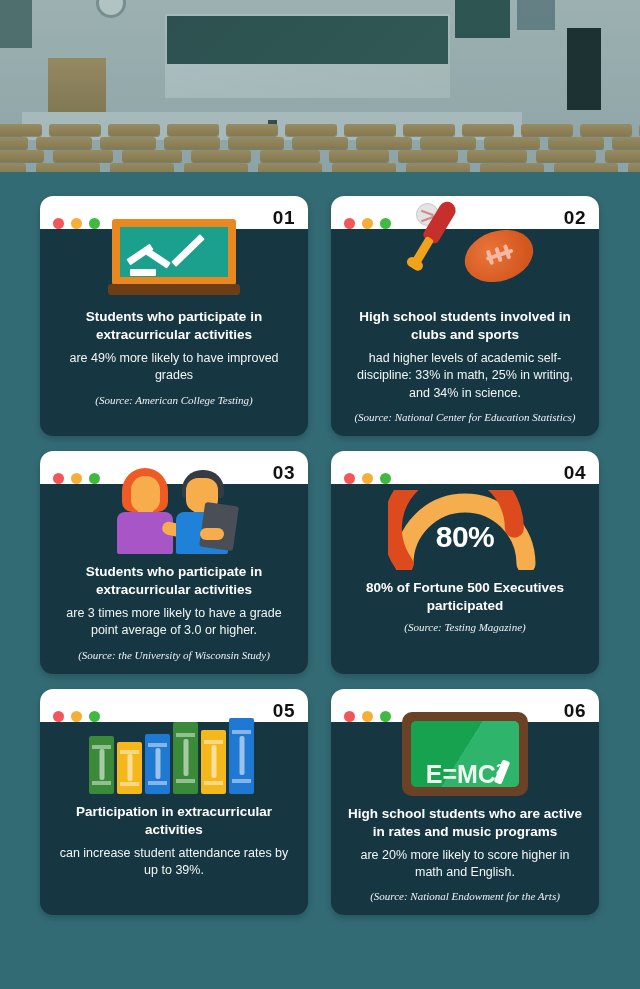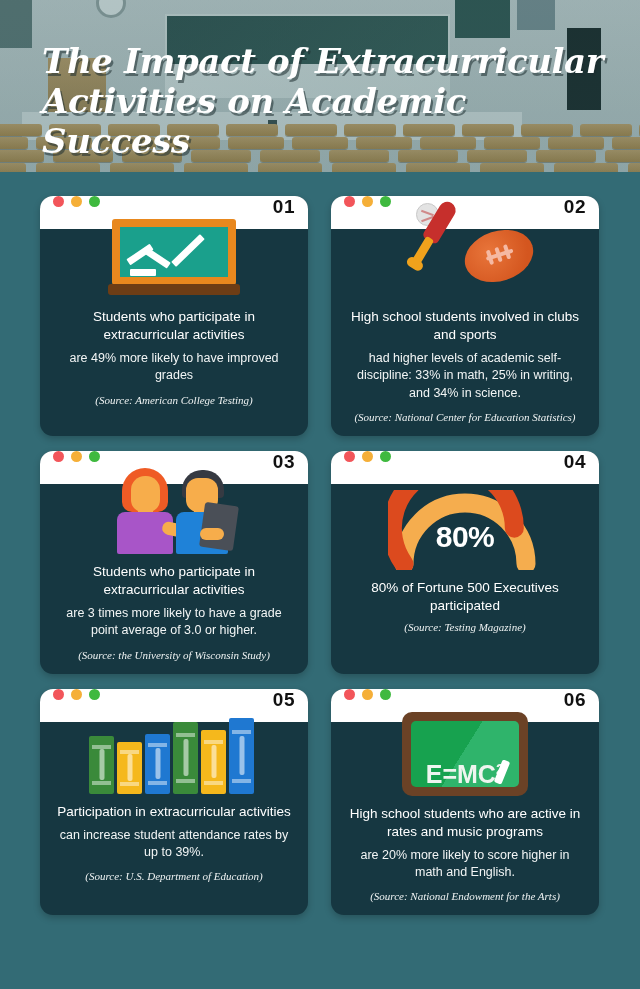--- a/index.html
+++ b/index.html
@@ -105,21 +105,21 @@
     border-radius:13px;
     box-shadow:0 3px 7px rgba(0,0,0,.22);
     overflow:visible;
     padding-bottom:13px;
   }
   .card-bar{
     position:relative;
     height:33px;
     background:#ffffff;
     border-radius:13px 13px 0 0;
-    display:flex; align-items:flex-start;
+    display:flex; align-items:flex-end;
     padding:0 13px;
     z-index:3;
   }
   .dots{ display:flex; gap:7px; }
   .dot{ width:11px; height:11px; border-radius:50%; }
   .dot.r{ background:#f2555a; }
   .dot.y{ background:#f5af38; }
   .dot.g{ background:#3fb93f; }
   .cardnum{
     margin-left:auto;
@@ -135,21 +135,21 @@
     z-index:4;
   }
   .icon-wrap.below{ margin-top:4px; z-index:1; }
 
   .card-body{
     padding:9px 16px 0;
     text-align:center;
     color:#ffffff;
   }
   .c-title{
-    font-size:13.5px; font-weight:normal; line-height:1.34;
+    font-size:13.5px; font-weight:bold; line-height:1.34;
     margin-bottom:6px;
   }
   .c-text{
     font-size:12.5px; line-height:1.38; color:#f2f5f5;
     margin-bottom:9px;
   }
   .c-src{
     font-size:11px; font-style:italic; color:#eef2f2;font-family:Liberation Serif, serif;
   }
 
@@ -374,24 +374,20 @@
           <i style="left: 268px; width: 64px;"></i>
           <i style="left: 342px; width: 64px;"></i>
           <i style="left: 416px; width: 64px;"></i>
           <i style="left: 490px; width: 64px;"></i>
           <i style="left: 564px; width: 64px;"></i>
           <i style="left: 638px; width: 64px;"></i>
         </div>
       </div>
   </div>
   <div class="header-tint"></div>
-  <div class="title">
-    <div>The Impact of Extracurricular</div>
-    <div>Activities on Academic Success</div>
-  </div>
 </div>
 
 <div class="grid">
 
   <div class="card">
     <div class="card-bar">
       <div class="dots">
         <span class="dot r"></span>
         <span class="dot y"></span>
         <span class="dot g"></span>
@@ -542,21 +538,20 @@
           <div class="bk" style="height: 76px; background: rgb(31, 120, 209);">
             <span class="bd t"></span>
             <span class="sp"></span>
             <span class="bd b"></span>
           </div>
         </div>
     </div>
     <div class="card-body">
       <div class="c-title">Participation in extracurricular activities</div>
       <div class="c-text">can increase student attendance rates by up to 39%.</div>
-      <div class="c-src">(Source: U.S. Department of Education)</div>
     </div>
   </div>
 
   <div class="card">
     <div class="card-bar">
       <div class="dots">
         <span class="dot r"></span>
         <span class="dot y"></span>
         <span class="dot g"></span>
       </div>

